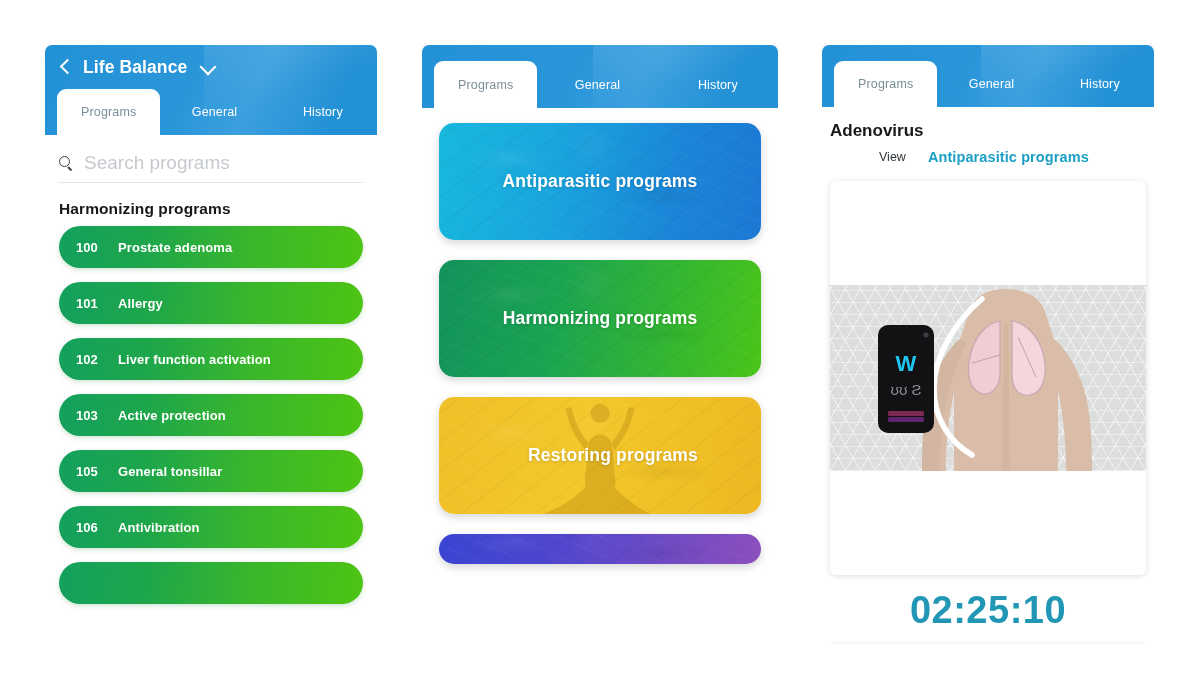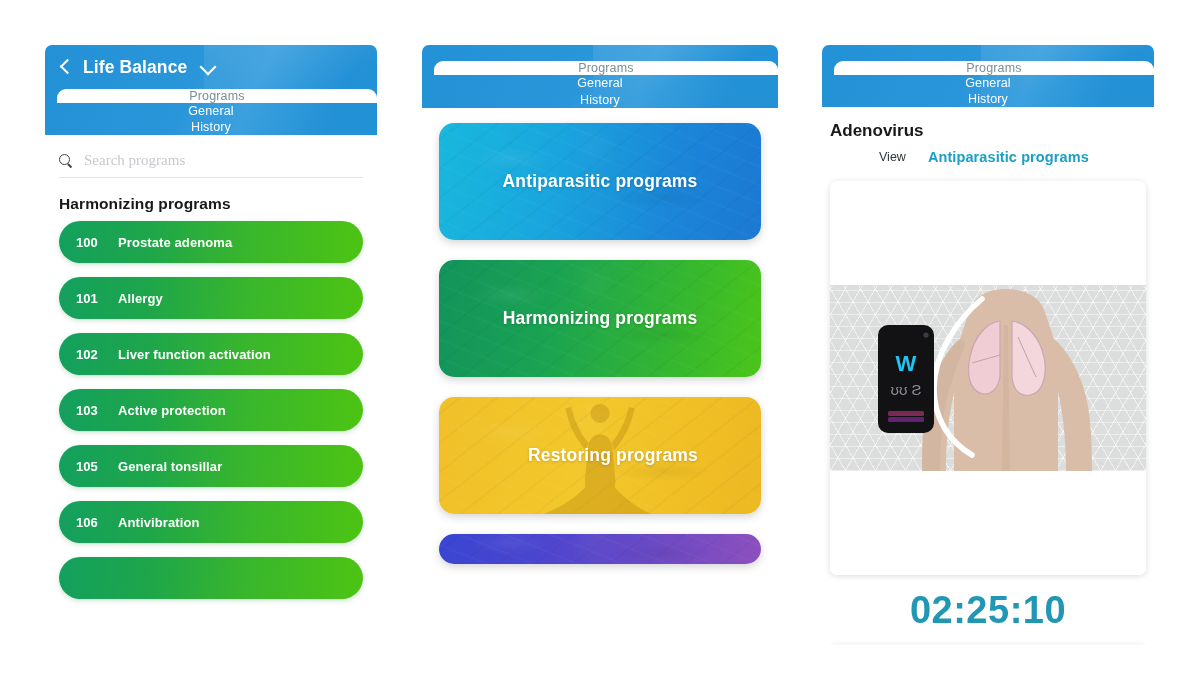--- a/index.html
+++ b/index.html
@@ -85,21 +85,20 @@
     border-bottom: 2.4px solid #ffffff;
     transform: rotate(45deg);
   }
 
   .tabrow {
     display: flex;
     position: relative;
     z-index: 2;
     height: 46px;
     align-items: stretch;
-    flex-direction: column;
   }
   .tab {
     flex: 1 1 0;
     display: flex;
     align-items: center;
     justify-content: center;
     color: #ffffff;
     font-size: 12.5px;
     letter-spacing: 0.15px;
   }
@@ -137,22 +136,22 @@
   .mag::after {
     content: "";
     position: absolute; left: 9px; top: 9.5px;
     width: 5px; height: 1.9px;
     background: #3d4347;
     transform: rotate(45deg);
     transform-origin: left center;
   }
   .search-input {
     border: 0; outline: 0; background: transparent;
-    font-family: Liberation Serif, serif;
-    font-size: 15px; color: #0c4a6e;
+    font-family: Liberation Sans, sans-serif;
+    font-size: 19px; color: #0c4a6e;
     width: 100%;
   }
   .search-input::placeholder { color: #c6cace; }
 
   .section-head {
     margin: 17px 0 8px 14px;
     font-size: 15.5px;
     font-weight: bold;
     color: #17191b;
     letter-spacing: 0.1px;

